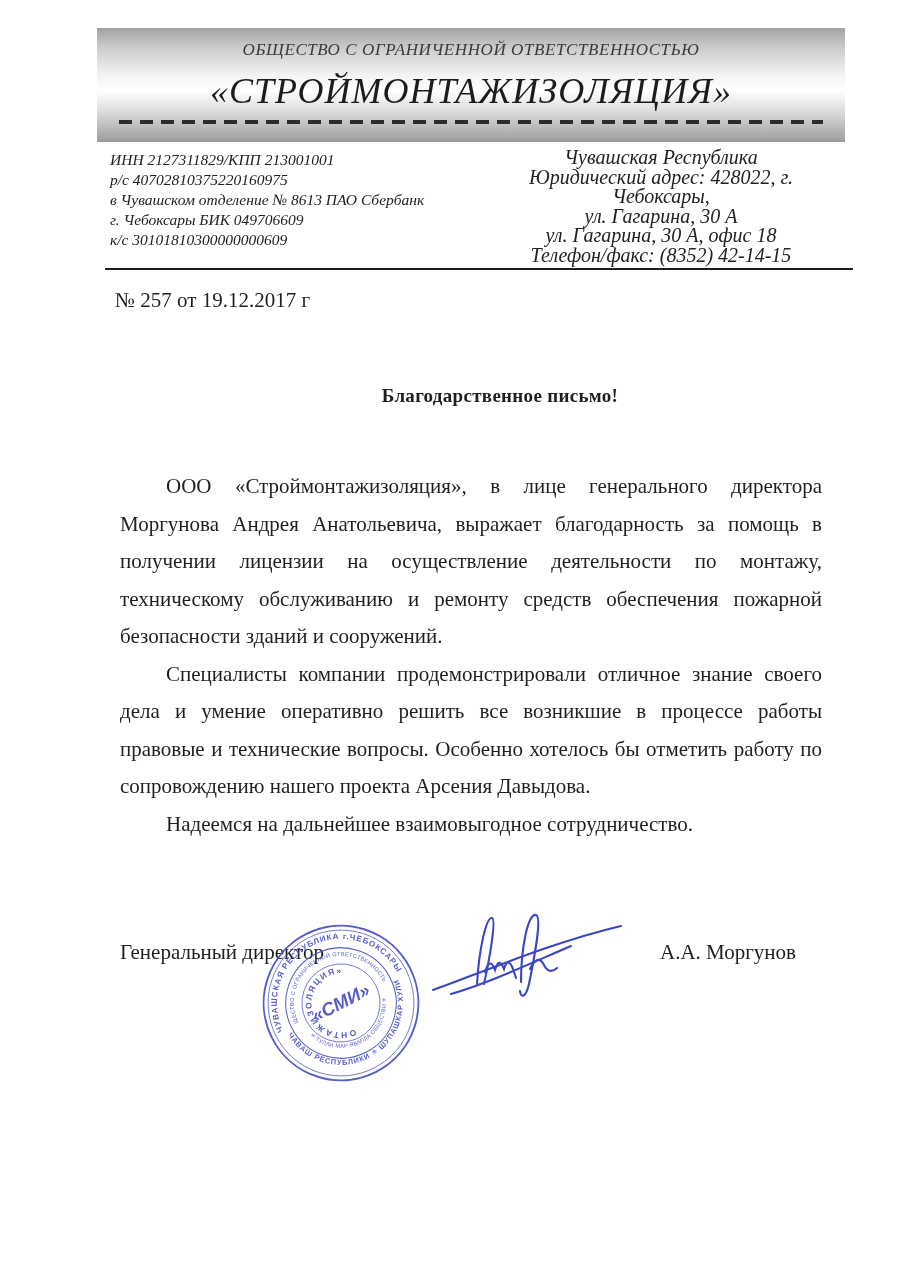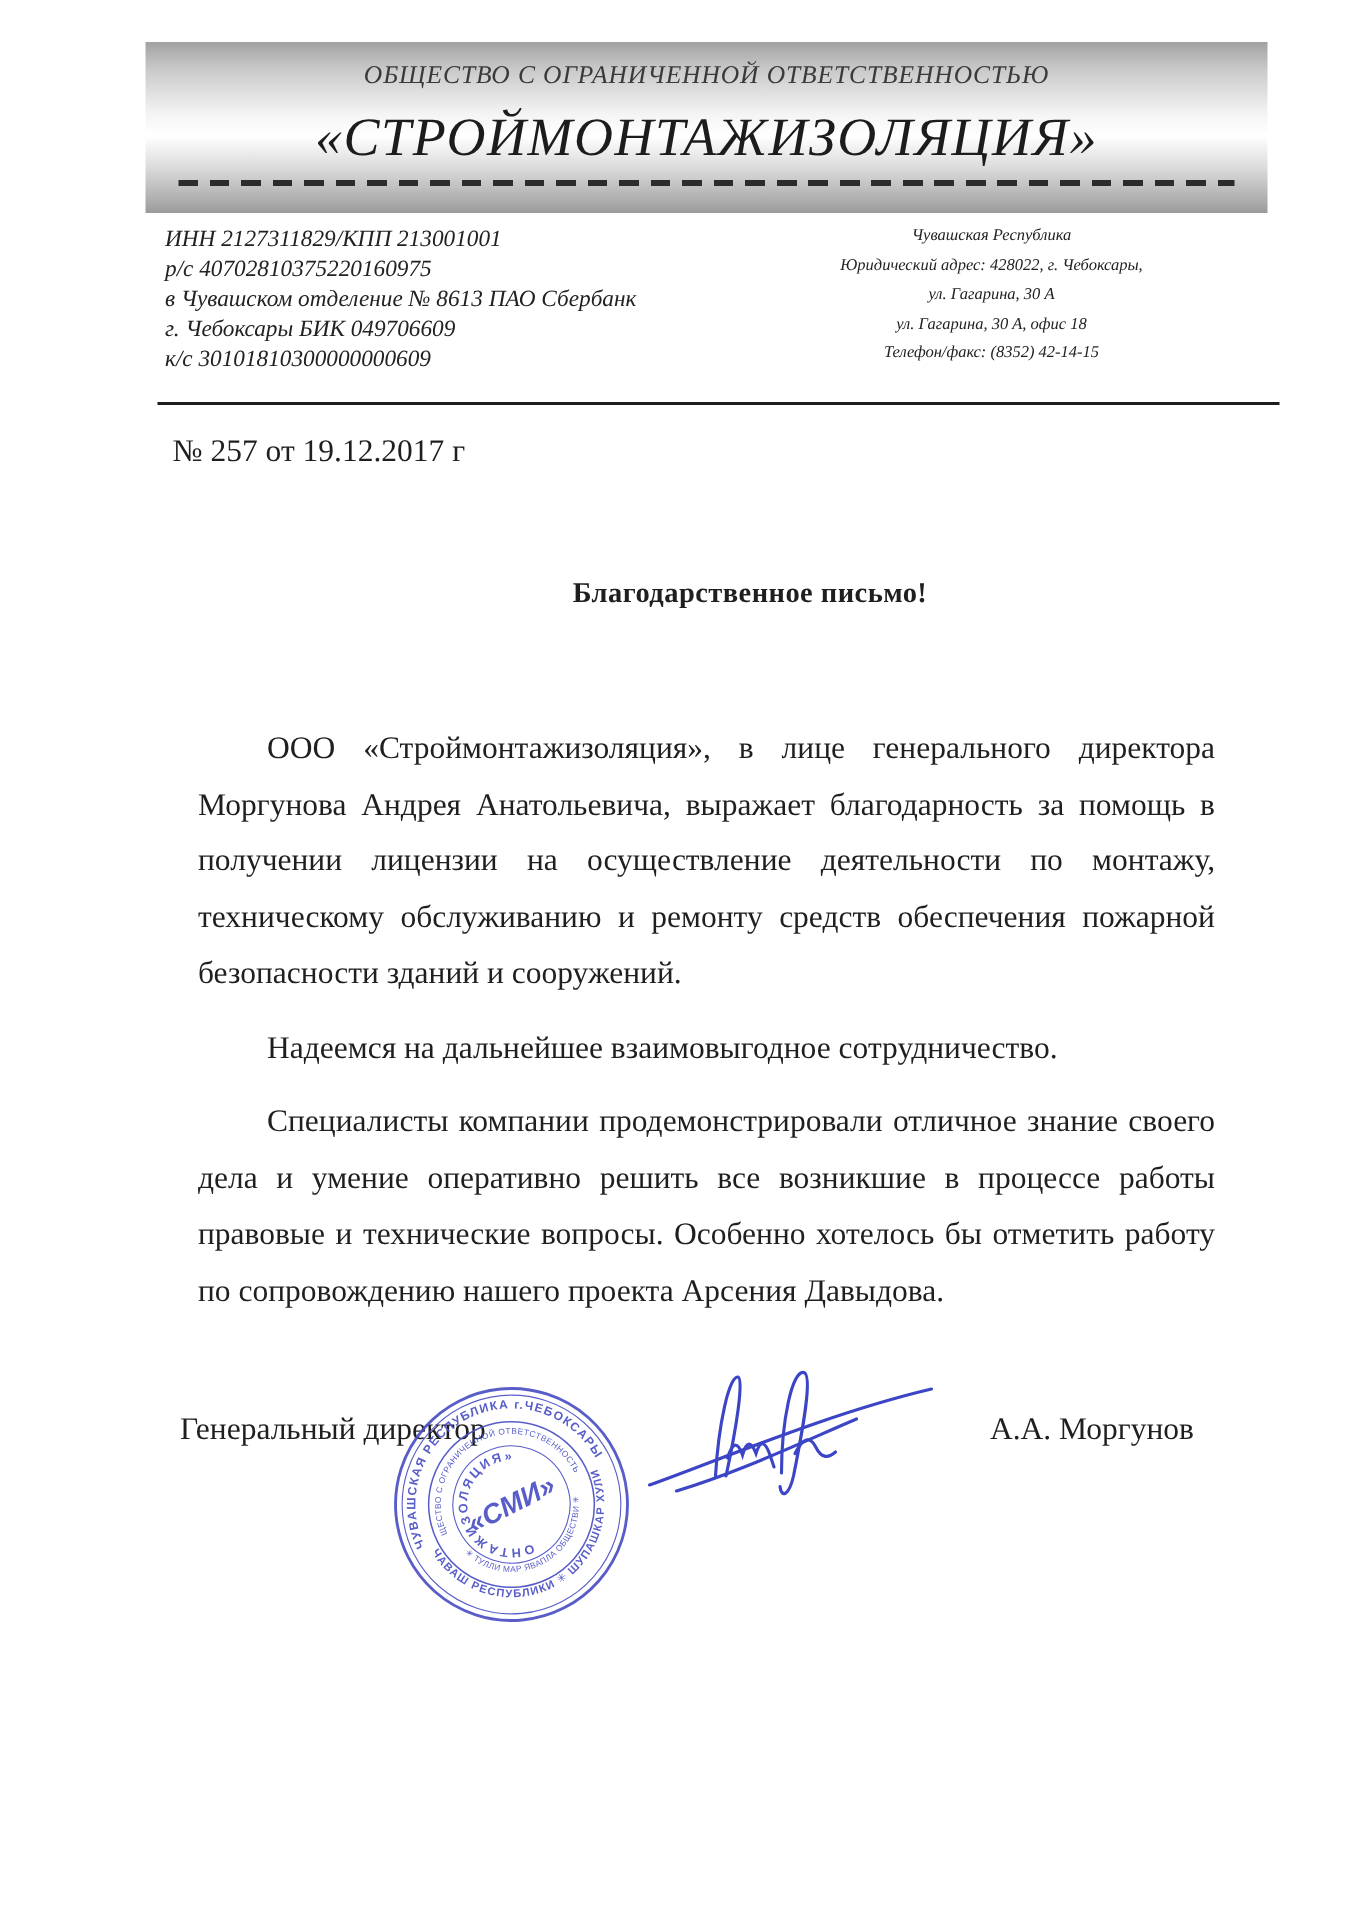--- a/index.html
+++ b/index.html
@@ -24,37 +24,37 @@
     position:absolute;left:3%;width:94%;top:92px;height:4px;
     background:repeating-linear-gradient(90deg,#2c2c2c 0 13px,rgba(0,0,0,0) 13px 21px);
   }
   
   .req-left{
     position:absolute;left:110px;top:150px;width:380px;
     font-style:italic;font-size:15.5px;line-height:20px;color:#222;
   }
   .req-right{
     position:absolute;left:498px;top:148px;width:326px;text-align:center;
-    font-style:italic;font-size:11px;line-height:19.5px;color:#222;
+    font-style:italic;font-size:20px;line-height:19.5px;color:#222;
   }
   .rule{
     position:absolute;left:105px;top:268px;width:748px;height:0;
     border-top:2px solid #1d1d1d;
   }
   
   .ref-line{position:absolute;left:115px;top:288px;font-size:21px;}
   .letter-title{
     position:absolute;left:170px;top:385px;width:660px;text-align:center;
     font-weight:bold;font-size:19px;letter-spacing:.3px;
   }
   .body-text{
     position:absolute;left:120px;top:468px;width:702px;
     font-size:21px;line-height:37.5px;text-align:justify;
   }
-  .body-text p{margin:12px;text-indent:46px;}
+  .body-text p{margin:0;text-indent:46px;}
   
   .sig-label{position:absolute;left:120px;top:940px;font-size:21px;}
   .sig-name{position:absolute;left:660px;top:940px;font-size:21px;}
   .stamp-wrap{position:absolute;left:251px;top:922px;width:180px;height:162px;opacity:.92;}
   .stamp-wrap svg{width:100%;height:100%;}
   .sign-wrap{position:absolute;left:425px;top:888px;width:205px;height:112px;}
   .sign-wrap svg{width:100%;height:100%;}
   .stamp-text{fill:#4a50c4;font-family:"Liberation Sans","DejaVu Sans",sans-serif;}
 </style>
 </head>
@@ -83,22 +83,22 @@
 </div>
 
 <div class="rule"></div>
 
 <div class="ref-line">№ 257 от 19.12.2017 г</div>
 
 <div class="letter-title">Благодарственное письмо!</div>
 
 <div class="body-text">
   <p>ООО «Строймонтажизоляция», в лице генерального директора Моргунова Андрея Анатольевича, выражает благодарность за помощь в получении лицензии на осуществление деятельности по монтажу, техническому обслуживанию и ремонту средств обеспечения пожарной безопасности зданий и сооружений.</p>
+  <p>Специалисты компании продемонстрировали отличное знание своего дела и умение оперативно решить все возникшие в процессе работы правовые и технические вопросы. Особенно хотелось бы отметить работу по сопровождению нашего проекта Арсения Давыдова.</p>
   <p>Надеемся на дальнейшее взаимовыгодное сотрудничество.</p>
-  <p>Специалисты компании продемонстрировали отличное знание своего дела и умение оперативно решить все возникшие в процессе работы правовые и технические вопросы. Особенно хотелось бы отметить работу по сопровождению нашего проекта Арсения Давыдова.</p>
 </div>
 
 <div class="sig-label">Генеральный директор</div>
 <div class="sig-name">А.А. Моргунов</div>
 
 <div class="stamp-wrap">
   <svg viewBox="0 0 220 220">
     <g transform="rotate(-27 110 110)">
       <circle cx="110" cy="110" r="105" fill="none" stroke="#4a50c4" stroke-width="2.6"></circle>
       <circle cx="110" cy="110" r="99" fill="none" stroke="#4a50c4" stroke-width="1"></circle>

